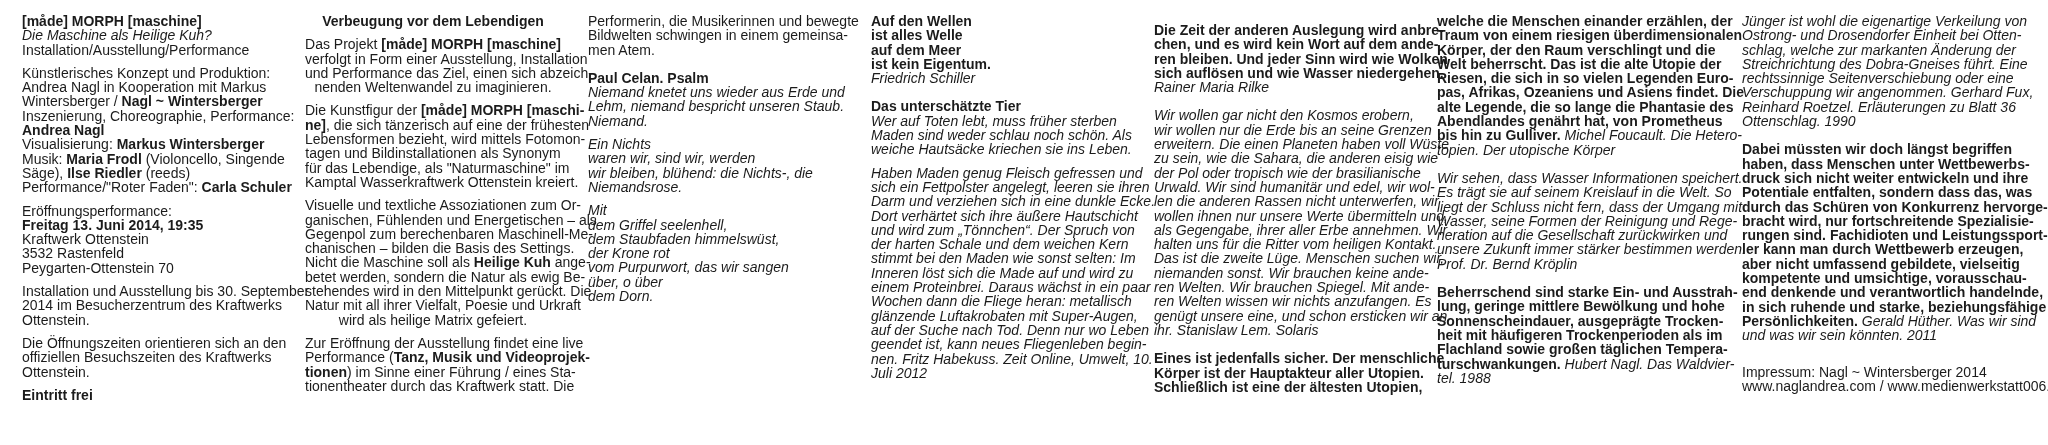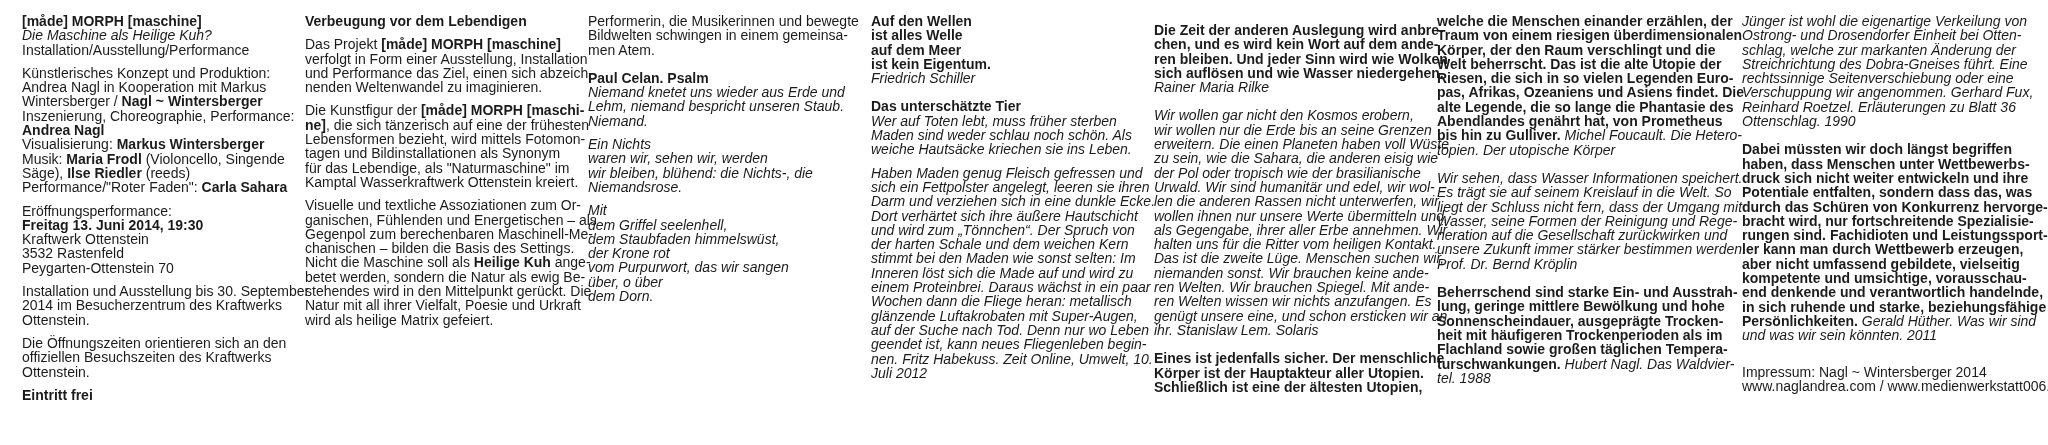--- a/index.html
+++ b/index.html
@@ -9,21 +9,21 @@
     background: #ffffff;
     font-family: "Liberation Sans", sans-serif;
     color: #1b1b1b;
   }
   .page { position: relative; width: 2048px; height: 445px; background: #ffffff; }
   .col {
     position: absolute; top: 14px; width: 256px;
     font-size: 14px; line-height: 14.3px;
   }
   .col-1 { left: 22px; }
-  .col-2 { left: 305px; }
+  .col-2 { left: 305px; text-align: center; }
   .col-3 { left: 588px; }
   .col-4 { left: 871px; }
   .col-5 { left: 1154px; margin-top: 9px; }
   .col-6 { left: 1437px; }
   .col-7 { left: 1742px; }
   .block { margin: 0 0 9px 0; white-space: pre; }
   .block.gap-lg { margin-top: 14px; }
   .block.impressum { margin-top: 22px; }
   .run.r  { font-weight: normal; font-style: normal; }
   .run.b  { font-weight: bold;   font-style: normal; }
@@ -39,23 +39,23 @@
 Die Maschine als Heilige Kuh?</span><span class="run r">
 Installation/Ausstellung/Performance</span></p>
       <p class="block"><span class="run r">Künstlerisches Konzept und Produktion:
 Andrea Nagl in Kooperation mit Markus
 Wintersberger / </span><span class="run b">Nagl ~ Wintersberger</span><span class="run r">
 Inszenierung, Choreographie, Performance:
 </span><span class="run b">Andrea Nagl</span><span class="run r">
 Visualisierung: </span><span class="run b">Markus Wintersberger</span><span class="run r">
 Musik: </span><span class="run b">Maria Frodl</span><span class="run r"> (Violoncello, Singende
 Säge), </span><span class="run b">Ilse Riedler</span><span class="run r"> (reeds)
-Performance/"Roter Faden": </span><span class="run b">Carla Sahara</span></p>
+Performance/"Roter Faden": </span><span class="run b">Carla Schuler</span></p>
       <p class="block"><span class="run r">Eröffnungsperformance:
-</span><span class="run b">Freitag 13. Juni 2014, 19:30</span><span class="run r">
+</span><span class="run b">Freitag 13. Juni 2014, 19:35</span><span class="run r">
 Kraftwerk Ottenstein
 3532 Rastenfeld
 Peygarten-Ottenstein 70</span></p>
       <p class="block"><span class="run r">Installation und Ausstellung bis 30. September
 2014 im Besucherzentrum des Kraftwerks
 Ottenstein.</span></p>
       <p class="block"><span class="run r">Die Öffnungszeiten orientieren sich an den
 offiziellen Besuchszeiten des Kraftwerks
 Ottenstein.</span></p>
       <p class="block"><span class="run b">Eintritt frei</span></p>
@@ -74,31 +74,35 @@
 Kamptal Wasserkraftwerk Ottenstein kreiert.</span></p>
       <p class="block"><span class="run r">Visuelle und textliche Assoziationen zum Or-
 ganischen, Fühlenden und Energetischen – als
 Gegenpol zum berechenbaren Maschinell-Me-
 chanischen – bilden die Basis des Settings.
 Nicht die Maschine soll als </span><span class="run b">Heilige Kuh</span><span class="run r"> ange-
 betet werden, sondern die Natur als ewig Be-
 stehendes wird in den Mittelpunkt gerückt. Die
 Natur mit all ihrer Vielfalt, Poesie und Urkraft
 wird als heilige Matrix gefeiert.</span></p>
+      <p class="block"><span class="run r">Zur Eröffnung der Ausstellung findet eine live
+Performance (</span><span class="run b">Tanz, Musik und Videoprojek-
+tionen</span><span class="run r">) im Sinne einer Führung / eines Sta-
+tionentheater durch das Kraftwerk statt. Die</span></p>
     </section>
   <section class="col col-3">
       <p class="block"><span class="run r">Performerin, die Musikerinnen und bewegte
 Bildwelten schwingen in einem gemeinsa-
 men Atem.</span></p>
       <p class="block gap-lg"><span class="run bi">Paul Celan. Psalm</span><span class="run i">
 Niemand knetet uns wieder aus Erde und
 Lehm, niemand bespricht unseren Staub.
 Niemand.</span></p>
       <p class="block"><span class="run i">Ein Nichts
-waren wir, sehen wir, werden
+waren wir, sind wir, werden
 wir bleiben, blühend: die Nichts-, die
 Niemandsrose.</span></p>
       <p class="block"><span class="run i">Mit
 dem Griffel seelenhell,
 dem Staubfaden himmelswüst,
 der Krone rot
 vom Purpurwort, das wir sangen
 über, o über
 dem Dorn.</span></p>
     </section>

